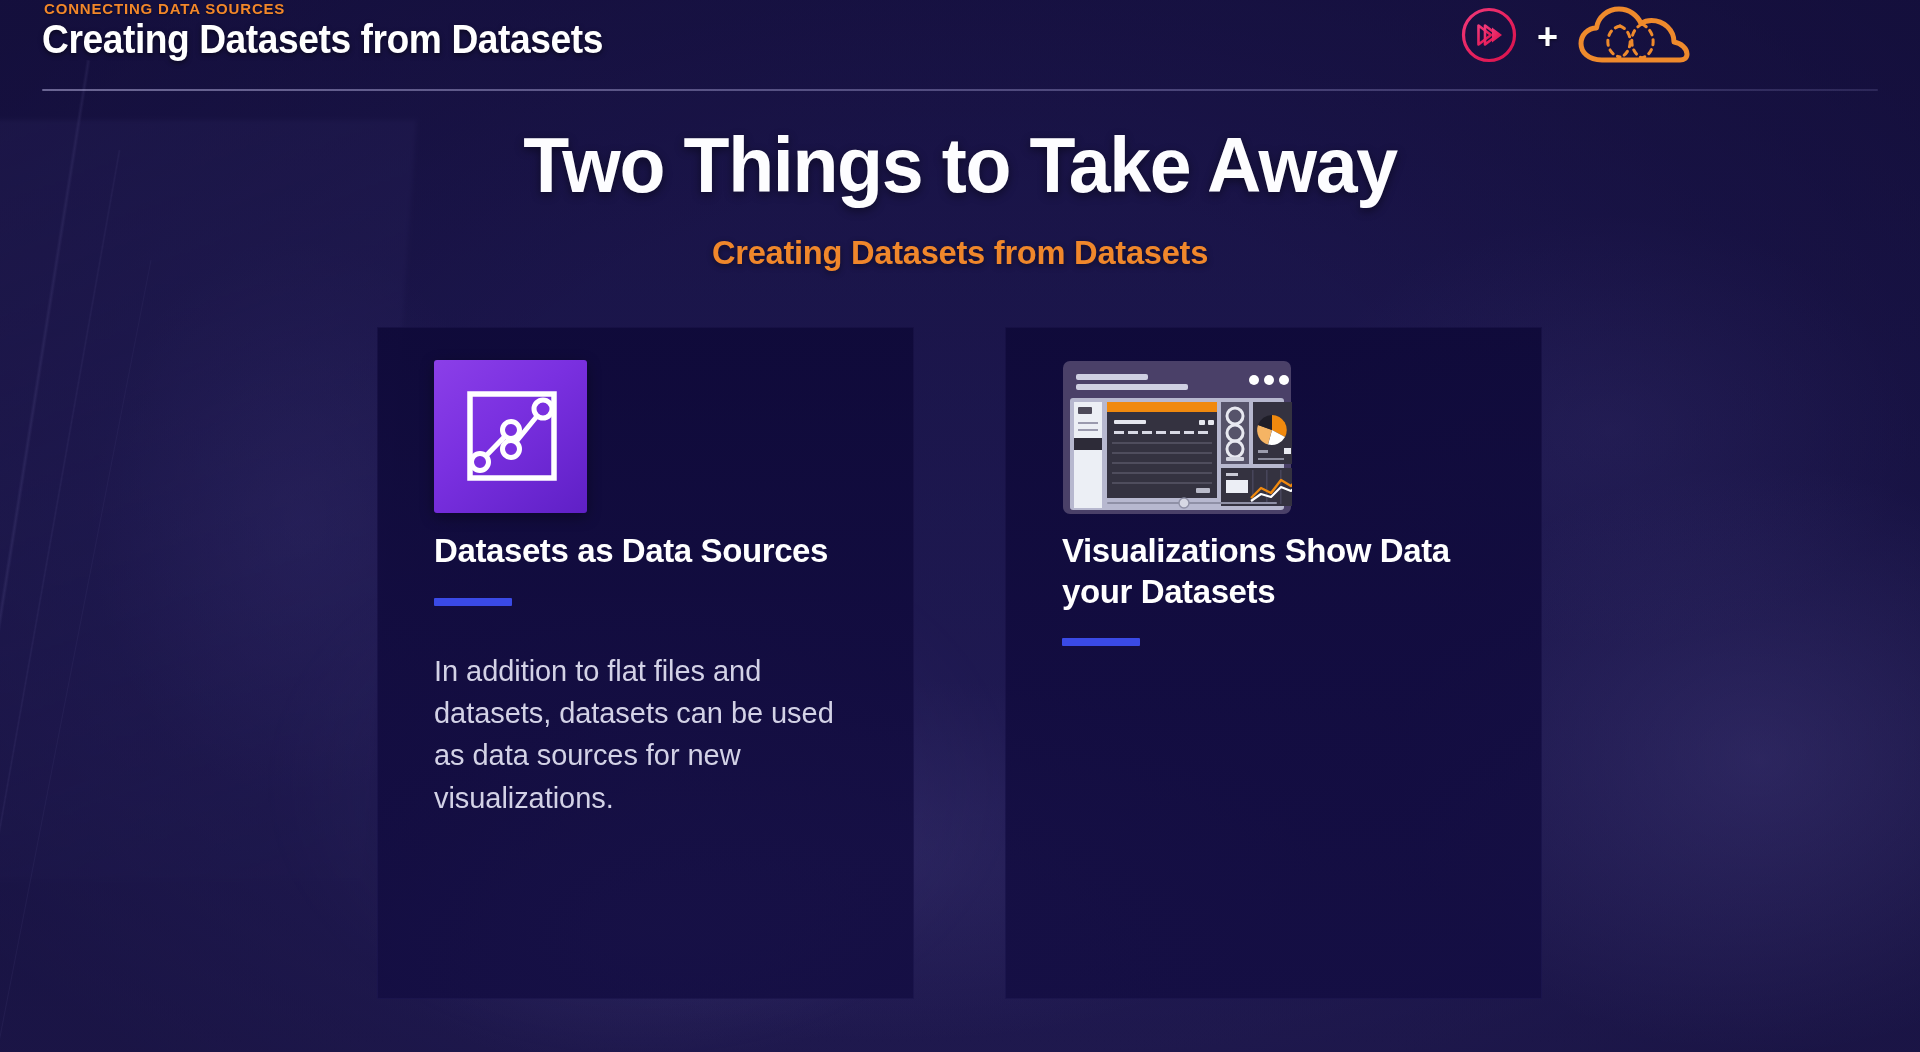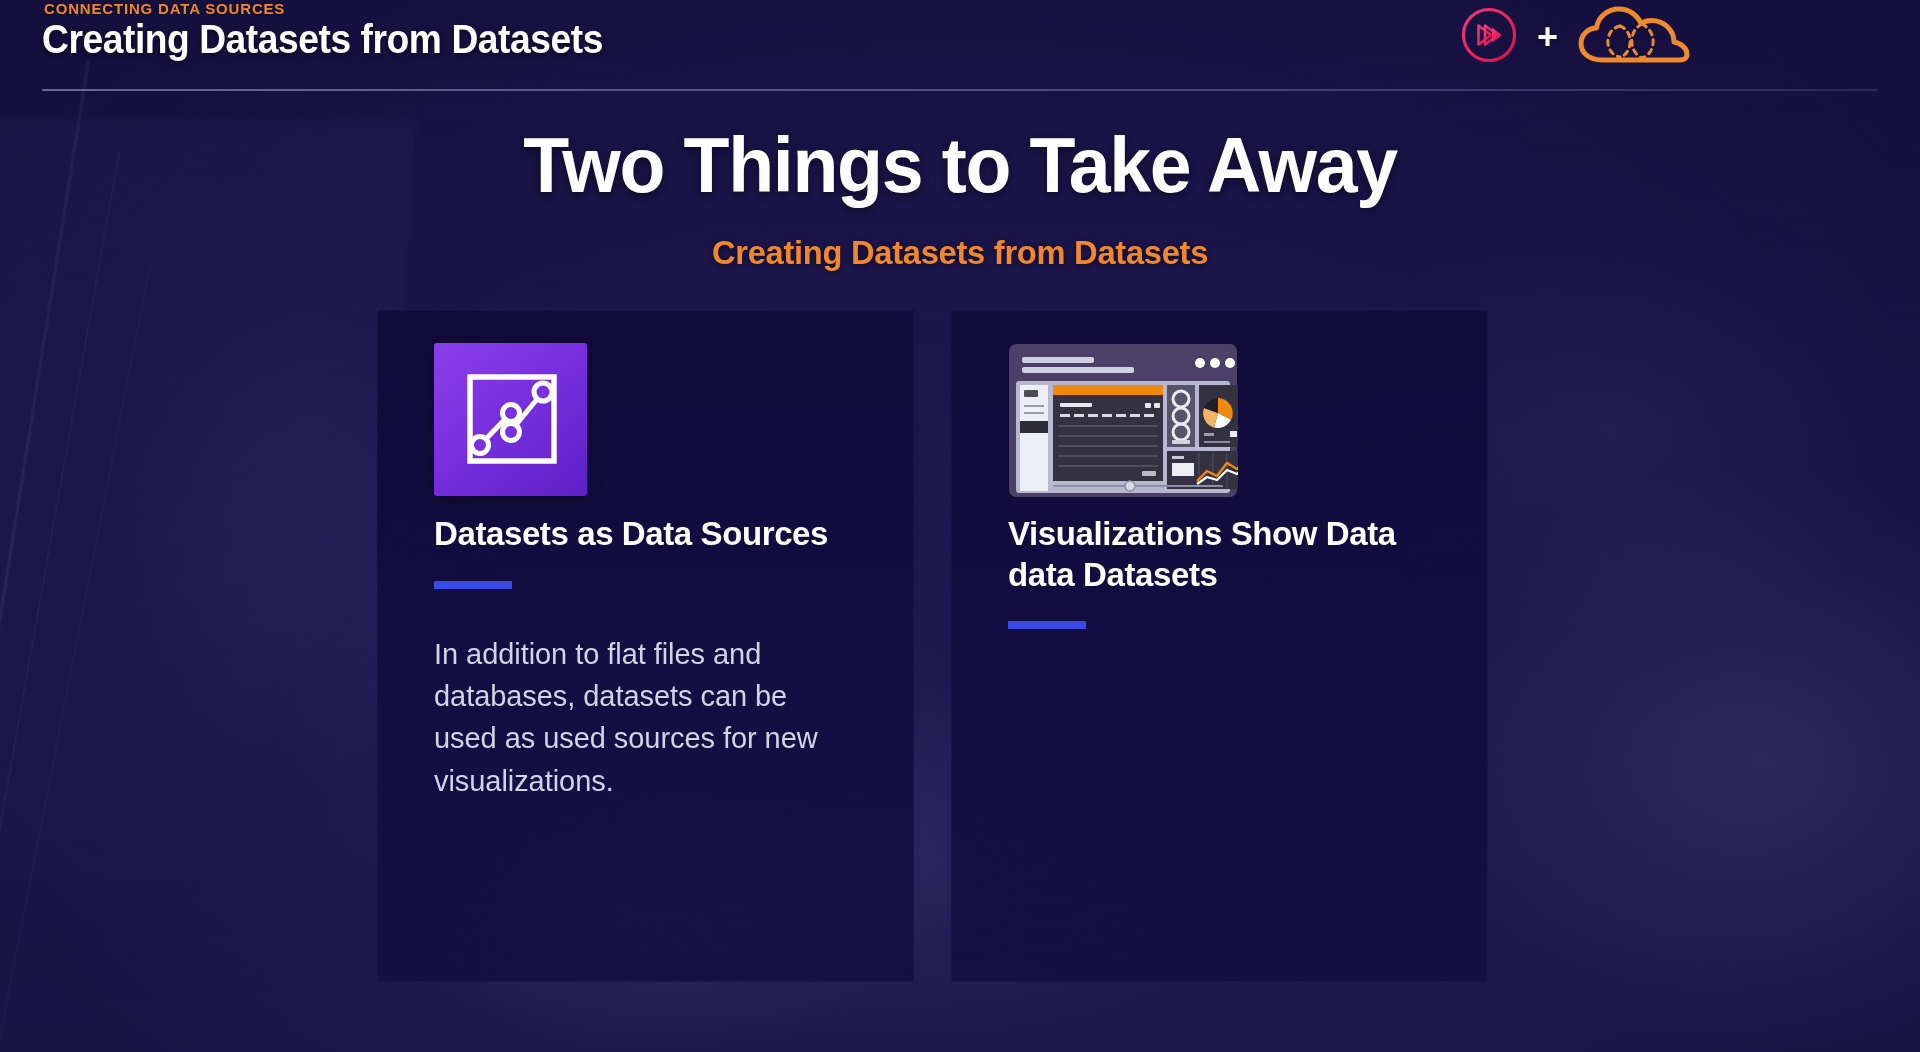--- a/index.html
+++ b/index.html
@@ -94,22 +94,22 @@
     position:absolute; left:0; top:233px; width:1920px;
     text-align:center;
     font-size:34px; font-weight:bold; letter-spacing:-0.008em;
     color:#f0872b;
     text-shadow:0 2px 6px rgba(0,0,0,.45);
     transform:scaleX(0.96); transform-origin:center top;
   }
 
   
   .cards {
-    position:absolute; left:377px; top:310px;
-    display:flex; gap:37px;
+    position:absolute; left:377px; top:327px;
+    display:flex; gap:91px;
   }
   .card {
     width:537px; height:672px;
     background:linear-gradient(180deg, rgba(14,9,56,0.88) 0%, rgba(17,11,62,0.86) 55%, rgba(19,13,66,0.84) 100%);
     box-shadow:inset 0 0 0 1px rgba(90,80,160,0.10);
     padding:33px 60px 0 57px;
   }
 
   .card-icon { height:165px; display:flex; align-items:flex-start; }
 
@@ -202,21 +202,21 @@
           <path d="M24 80 L55 48 L55 66 L86 28" fill="none" stroke="#ffffff" stroke-width="5" stroke-linecap="round" stroke-linejoin="round"></path>
           <circle cx="24" cy="80" r="8.5" fill="#7a30e0" stroke="#ffffff" stroke-width="5"></circle>
           <circle cx="55" cy="48" r="8.5" fill="#7a30e0" stroke="#ffffff" stroke-width="5"></circle>
           <circle cx="55" cy="67" r="8.5" fill="#7a30e0" stroke="#ffffff" stroke-width="5"></circle>
           <circle cx="87" cy="27" r="9" fill="#7a30e0" stroke="#ffffff" stroke-width="5"></circle>
         </svg>
       </div>
     </div>
     <div class="card-title">Datasets as Data Sources</div>
     <div class="card-accent"></div>
-    <div class="card-body">In addition to flat files and databases, datasets can be used as used sources for new visualizations.</div>
+    <div class="card-body">In addition to flat files and datasets, datasets can be used as data sources for new visualizations.</div>
   </div>
 
   <div class="card">
     <div class="card-icon">
       <div class="icon-dash">
         <svg width="230" height="155" viewBox="0 0 230 155" aria-hidden="true">
 
           <rect x="1" y="1" width="228" height="153" rx="7" fill="#4a4068"></rect>
 
           <rect x="14" y="14" width="72" height="6" rx="2" fill="#cfd0e2"></rect>
@@ -283,17 +283,17 @@
               <rect x="232" y="110" width="1.6" height="34"></rect>
           </g>
           <path d="M189 138 L199 128 L209 133 L219 120 L229 126 L240 113" fill="none" stroke="#f0890e" stroke-width="2.4" stroke-linejoin="round"></path>
           <path d="M189 141 L199 134 L209 137 L219 127 L229 131 L240 121" fill="none" stroke="#ffffff" stroke-width="2.2" stroke-linejoin="round"></path>
 
           <rect x="45" y="142" width="170" height="2" rx="1" fill="#8f90a6"></rect>
           <circle cx="122" cy="143" r="5" fill="#d7d8e4" stroke="#8f90a6" stroke-width="1.4"></circle>
         </svg>
       </div>
     </div>
-    <div class="card-title">Visualizations Show Data data Datasets</div>
+    <div class="card-title">Visualizations Show Data your Datasets</div>
     <div class="card-accent"></div>
   </div>
 
 </div>
 
 </body></html>

